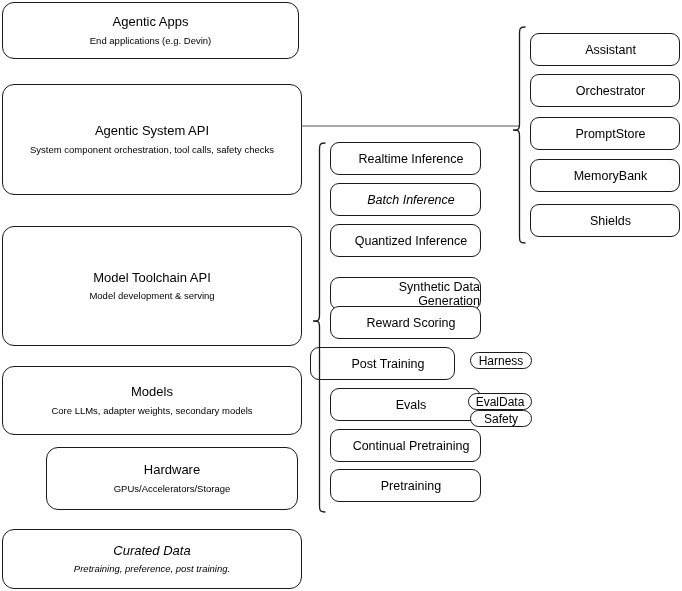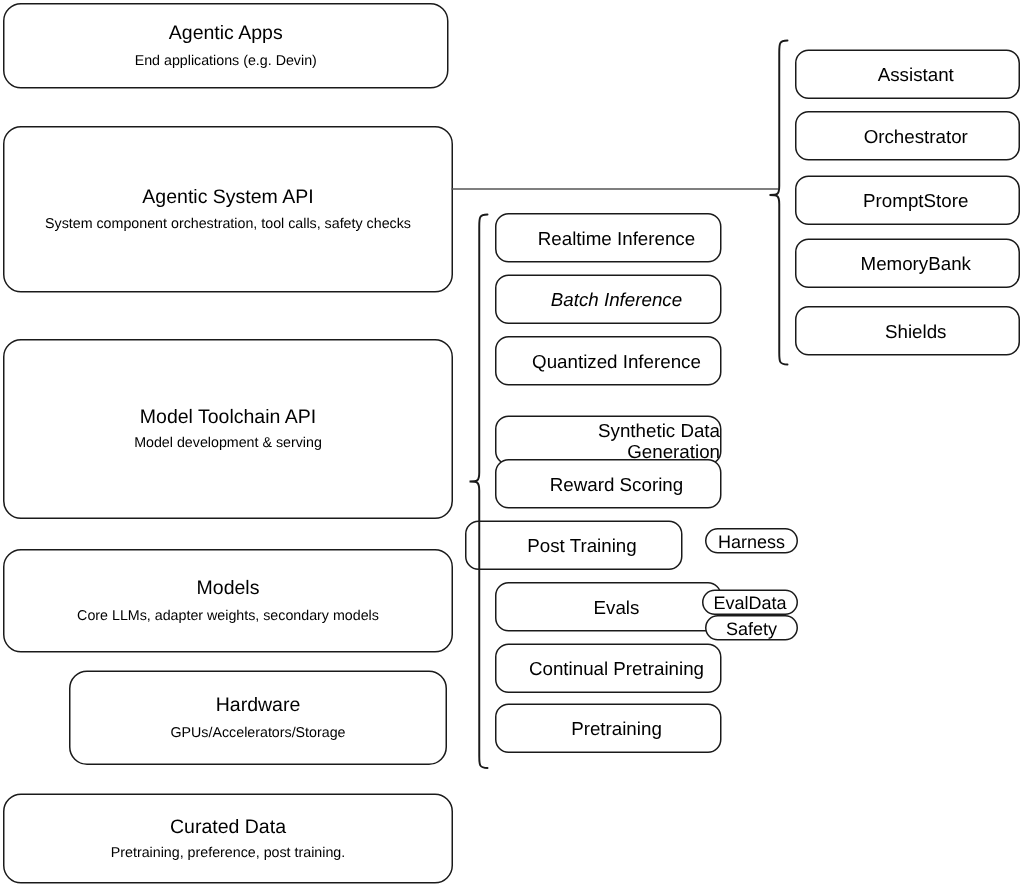--- a/index.html
+++ b/index.html
@@ -100,21 +100,21 @@
   <div class="box" style="left:2px; top:366px; width:300px; height:69px;">
     <div class="title">Models</div>
     <div class="sub">Core LLMs, adapter weights, secondary models</div>
   </div>
 
   <div class="box" style="left:2px; top:447px; width:252px; height:63px;margin-left:44px;">
     <div class="title">Hardware</div>
     <div class="sub">GPUs/Accelerators/Storage</div>
   </div>
 
-  <div class="box" style="left:2px; top:529px; width:300px; height:60px;">
+  <div class="box" style="left:2px; top:529px; width:300px; height:60px;font-style:italic;">
     <div class="title">Curated Data</div>
     <div class="sub">Pretraining, preference, post training.</div>
   </div>
 
   <svg class="connector" style="left:300px; top:118px; width:222px; height:16px;" width="222" height="16" viewBox="0 0 222 16">
     <path d="M 1 8 L 219 8" stroke="#555555" stroke-width="1" fill="none"></path>
   </svg>
 
   <svg class="brace" style="left:512px; top:26px; width:14px; height:218px;" width="14" height="218" viewBox="0 0 14 218">
     <path d="M 13 1 C 7.5 1 7.5 3 7.5 9 L 7.5 98 C 7.5 104 6 104 1 104 C 6 104 7.5 104 7.5 110 L 7.5 209 C 7.5 215 7.5 217 13 217" stroke="#1a1a1a" stroke-width="1.3" fill="none" stroke-linecap="round"></path>

